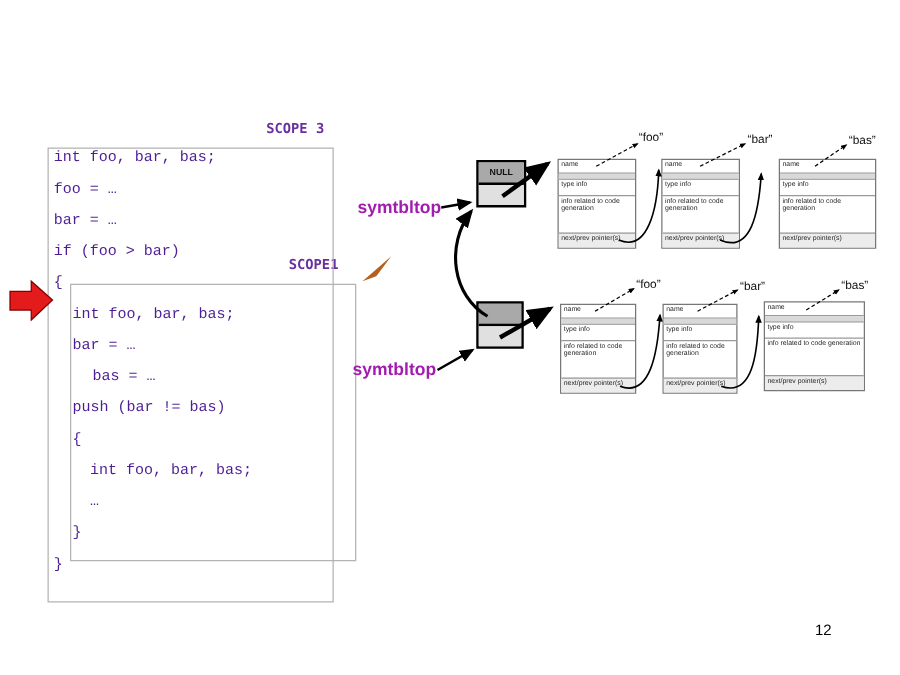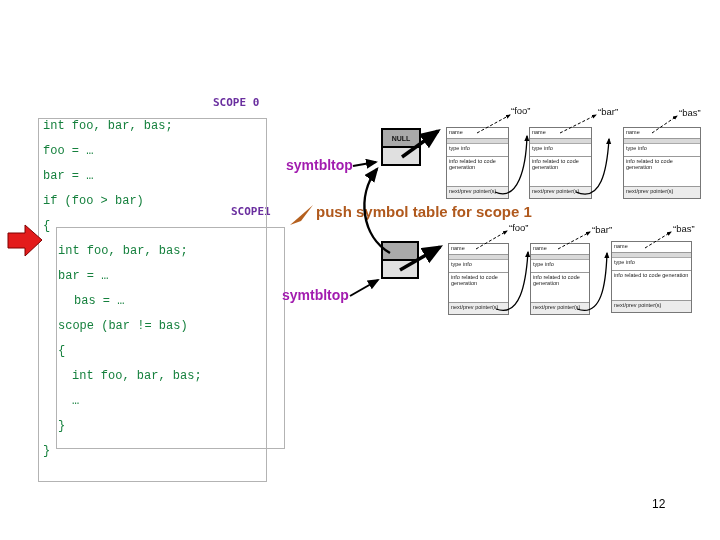--- a/index.html
+++ b/index.html
@@ -7,21 +7,21 @@
          font-family:"Liberation Sans",sans-serif;}
   .abs{position:absolute;}
   #title{left:58px;top:46px;font-size:33px;color:#3d5777;letter-spacing:0px;}
   .scope-label{font-family:"DejaVu Sans Mono",monospace;font-size:11px;font-weight:600;color:#6a2f9f;}
   #scope0{left:213px;top:96px;}
   #scope1{left:231px;top:205px;}
   .codebox{border:1px solid #b3b3b3;background:transparent;}
   #outer-box{left:38px;top:118px;width:227px;height:362px;}
   #inner-box{left:56px;top:227px;width:227px;height:220px;}
   .code-line{position:absolute;font-family:"Liberation Mono","DejaVu Sans Mono",monospace;
-             font-size:12px;color:#15803d;white-space:pre;}
+             font-size:12px;color:#4c1d95;white-space:pre;}
   .bold-label{font-weight:bold;font-size:14px;color:#a21caf;}
   #push-label{left:316px;top:203px;font-weight:bold;font-size:15px;color:#b0591d;}
   .stackbox{border:2px solid #000;}
   .stack-top{background:#a9a9a9;border-bottom:2px solid #000;height:16px;
              display:flex;align-items:center;justify-content:center;
              font-size:7px;font-weight:bold;color:#111;}
   .stack-bottom{background:#e0e0e0;height:16px;}
   #stack0{left:381px;top:128px;width:36px;}
   #stack1{left:381px;top:241px;width:34px;}
   .record{position:absolute;height:70px;border:1px solid #777;background:#fff;
@@ -35,45 +35,44 @@
   .qname{position:absolute;font-size:9.5px;color:#111;}
   #page-number{left:652px;top:497px;font-size:12px;color:#000000;}
   #overlay{position:absolute;left:0;top:0;pointer-events:none;}
 </style>
 </head>
 <body>
 
 <div id="slide">
 
 
-  <div id="scope0" class="abs scope-label">SCOPE 0</div>
+  <div id="scope0" class="abs scope-label">SCOPE 3</div>
   <div id="scope1" class="abs scope-label">SCOPE1</div>
 
   <div id="outer-box" class="abs codebox"></div>
   <div id="inner-box" class="abs codebox"></div>
 
   <div class="code-line" style="left:43px;top:119px">int foo, bar, bas;</div>
   <div class="code-line" style="left:43px;top:144px">foo = …</div>
   <div class="code-line" style="left:43px;top:169px">bar = …</div>
   <div class="code-line" style="left:43px;top:194px">if (foo &gt; bar)</div>
   <div class="code-line" style="left:43px;top:219px">{</div>
   <div class="code-line" style="left:58px;top:244px">int foo, bar, bas;</div>
   <div class="code-line" style="left:58px;top:269px">bar = …</div>
   <div class="code-line" style="left:74px;top:294px">bas = …</div>
-  <div class="code-line" style="left:58px;top:319px">scope (bar != bas)</div>
+  <div class="code-line" style="left:58px;top:319px">push (bar != bas)</div>
   <div class="code-line" style="left:58px;top:344px">{</div>
   <div class="code-line" style="left:72px;top:369px">int foo, bar, bas;</div>
   <div class="code-line" style="left:72px;top:394px">…</div>
   <div class="code-line" style="left:58px;top:419px">}</div>
   <div class="code-line" style="left:43px;top:444px">}</div>
 
   <div class="abs bold-label" style="left:286px;top:157px">symtbltop</div>
   <div class="abs bold-label" style="left:282px;top:287px">symtbltop</div>
 
-  <div id="push-label" class="abs">push symbol table for scope 1</div>
 
   <div id="stack0" class="abs stackbox">
     <div class="stack-top">NULL</div>
     <div class="stack-bottom"></div>
   </div>
   <div id="stack1" class="abs stackbox">
     <div class="stack-top"></div>
     <div class="stack-bottom"></div>
   </div>
 

